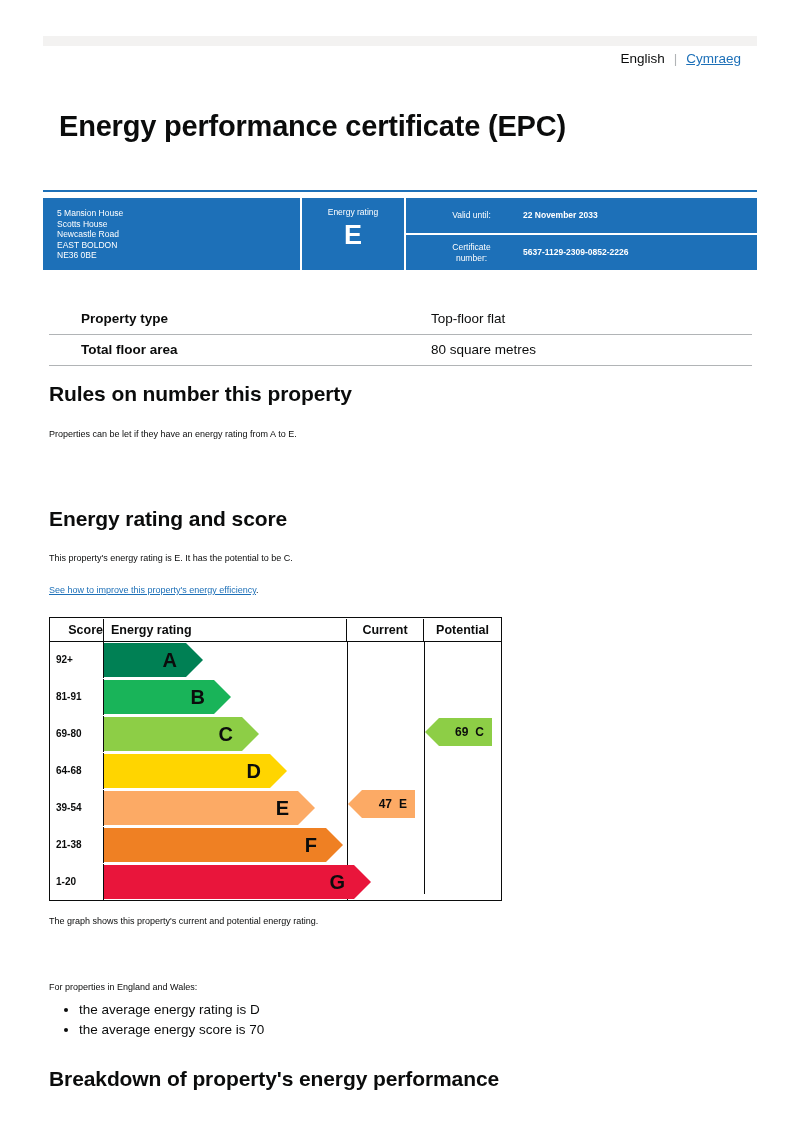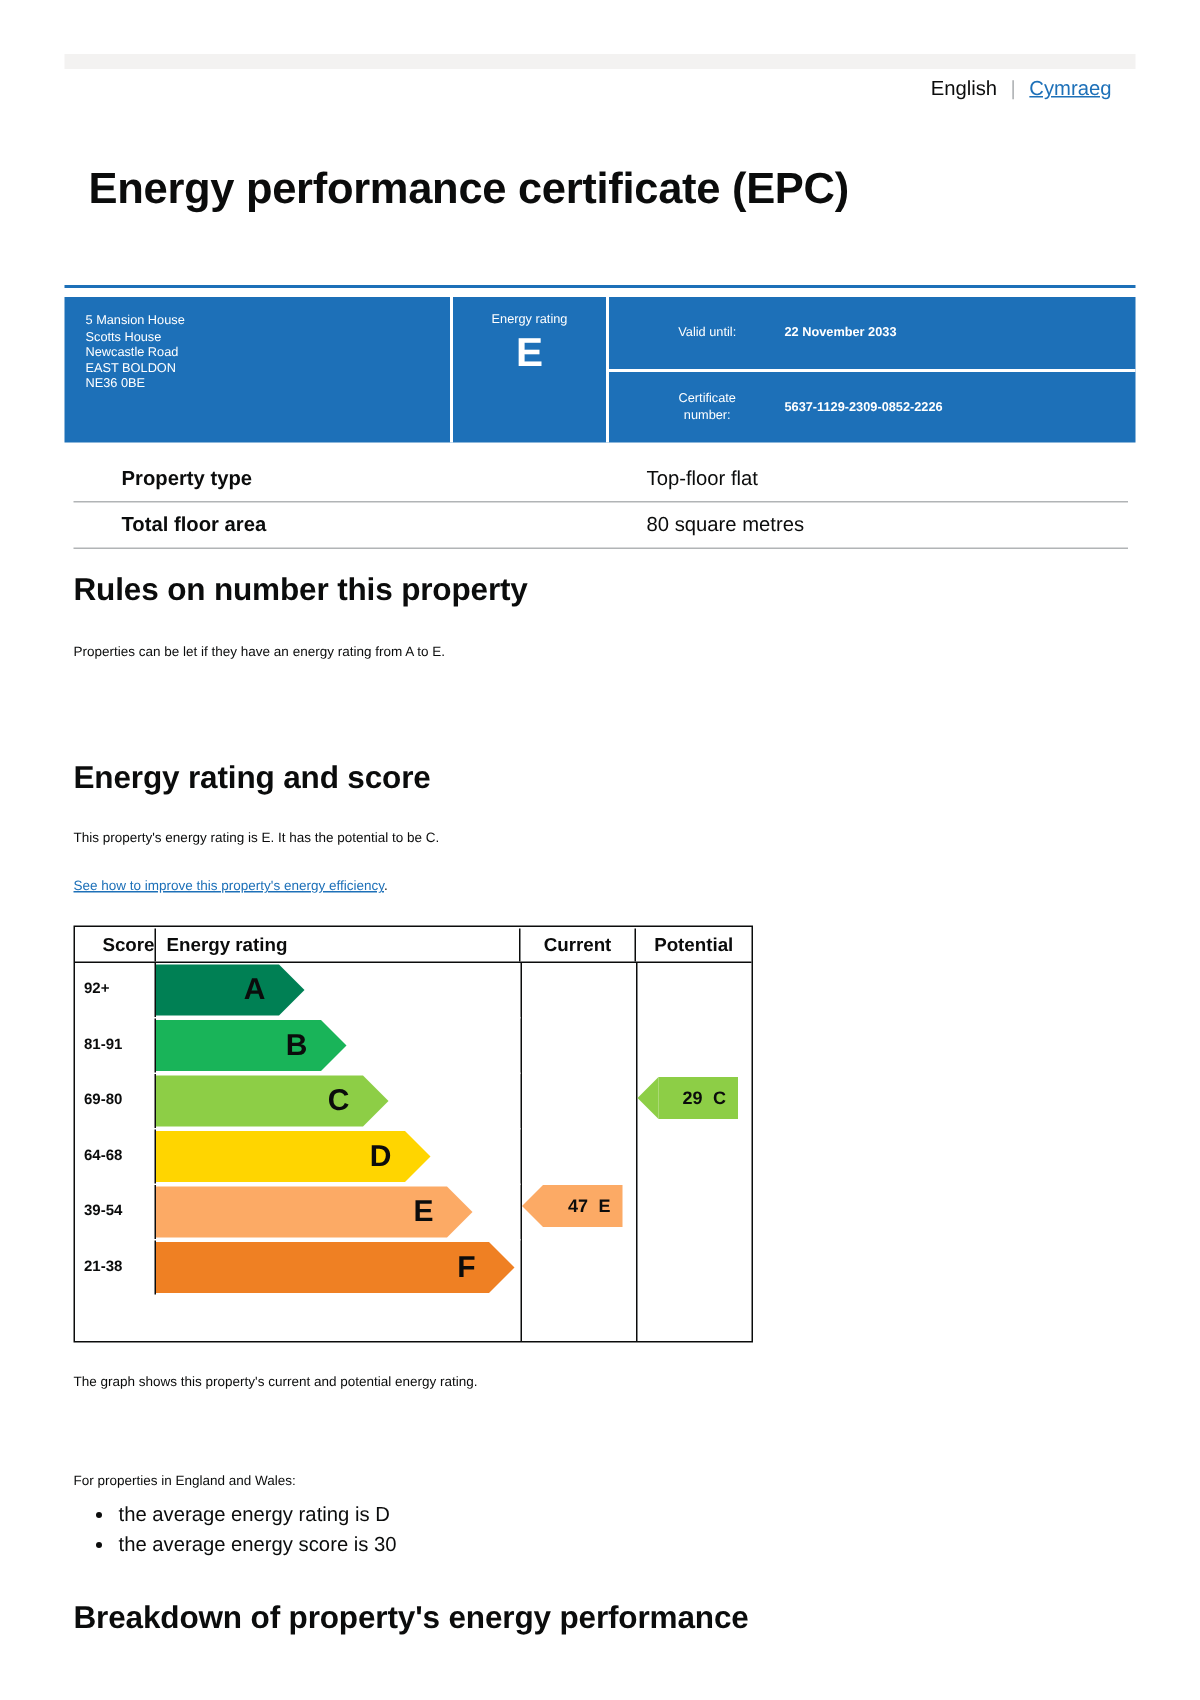--- a/index.html
+++ b/index.html
@@ -63,21 +63,21 @@
     height: 2px;
     background: #1d70b8;
   }
 
   
   .band {
     position: absolute;
     left: 43px;
     top: 198px;
     width: 714px;
-    height: 97px;
+    height: 72px;
     background: #1d70b8;
     color: #ffffff;
     display: flex;
   }
   .band-address {
     width: 259px;
     padding: 10px 0 0 14px;
     box-sizing: border-box;
     font-size: 8.5px;
     line-height: 10.5px;
@@ -391,38 +391,44 @@
             <div class="bar-wrap">
               <div class="bar" style="background: rgb(252, 170, 101); width: 194px; --c: #fcaa65;">E</div>
             </div>
           </div>
           <div class="bar-row">
             <div class="score-cell">21-38</div>
             <div class="bar-wrap">
               <div class="bar" style="background: rgb(239, 128, 35); width: 222px; --c: #ef8023;">F</div>
             </div>
           </div>
+          <div class="bar-row">
+            <div class="score-cell">1-20</div>
+            <div class="bar-wrap">
+              <div class="bar" style="background: rgb(233, 21, 59); width: 250px; --c: #e9153b;">G</div>
+            </div>
+          </div>
         </div>
       <div class="cur-col" id="cur-col" style="height: 252px;">
           <div class="marker" style="background: rgb(252, 170, 101); --c: #fcaa65; top: 148px; left: 14px; right: 9px;">
             <span class="sc">47</span>
             <span>E</span>
           </div>
         </div>
       <div class="pot-col" id="pot-col" style="height: 252px;">
           <div class="marker" style="background: rgb(141, 206, 70); --c: #8dce46; top: 76px; left: 14px; right: 9px;">
-            <span class="sc">29</span>
+            <span class="sc">69</span>
             <span>C</span>
           </div>
         </div>
     </div>
   </div>
 
   <div class="note" id="n1">The graph shows this property's current and potential energy rating.</div>
   <div class="note" id="n3">For properties in England and Wales:</div>
   <ul class="bullets">
     <li>the average energy rating is D</li>
-    <li>the average energy score is 30</li>
+    <li>the average energy score is 70</li>
   </ul>
 
   <h2 id="h-breakdown">Breakdown of property's energy performance</h2>
 
 </div>
 
 </body></html>

